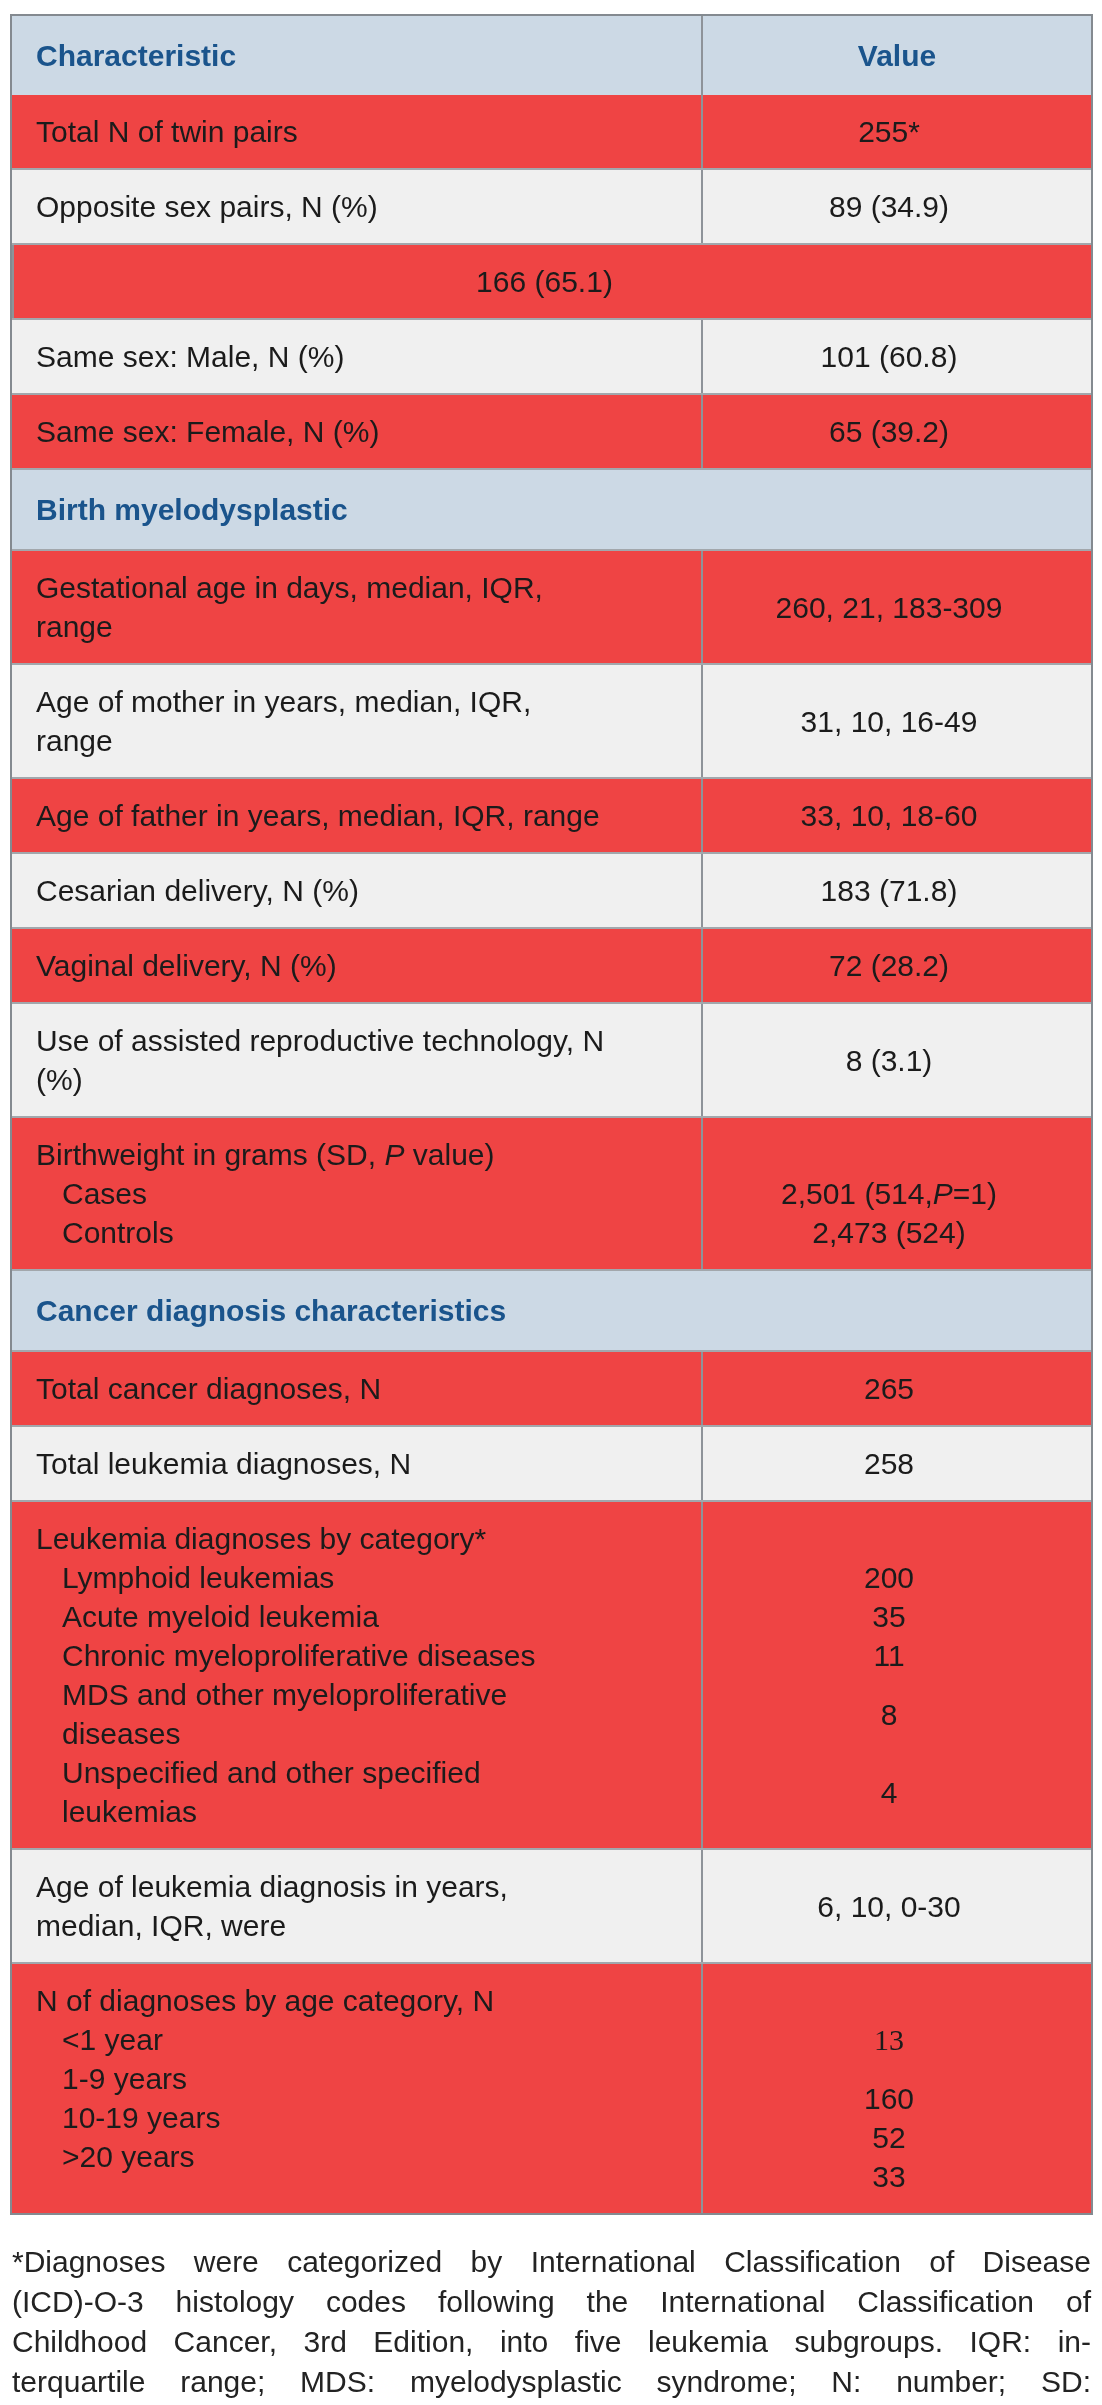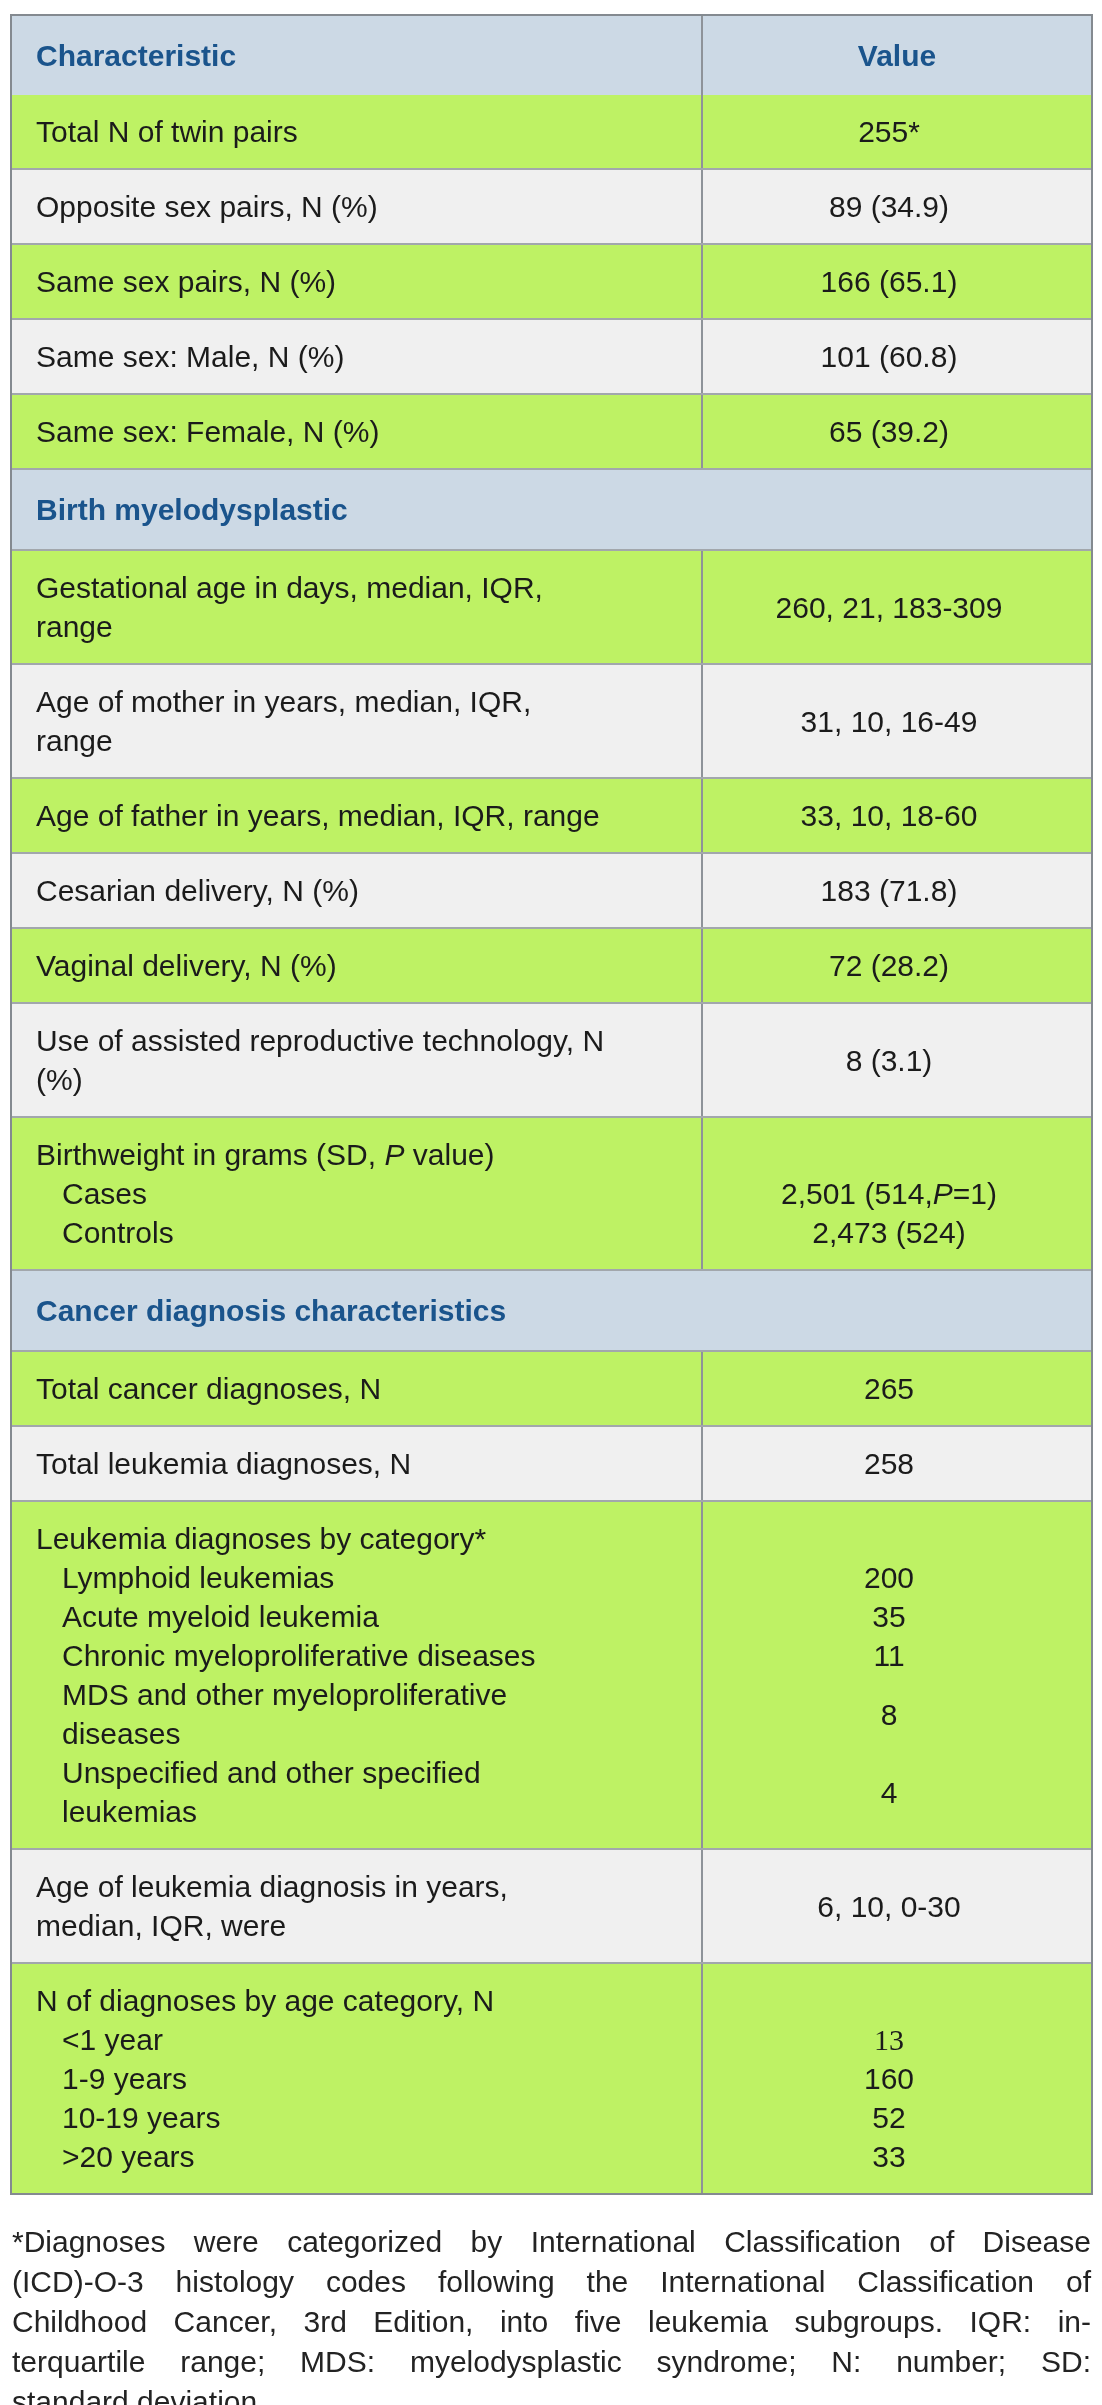--- a/index.html
+++ b/index.html
@@ -10,21 +10,21 @@
   *{box-sizing:border-box;}
   html,body{margin:0;padding:0;background:#ffffff;}
   body{
     width:1102px;
     font-family:"Liberation Sans", sans-serif;
     color:var(--body-text);
     font-size:30px;
   }
   .wrap{padding:14px 9px 26px 10px;}
   .table{border:2px solid var(--outer);}
-  .trow{display:flex;border-top:2px solid var(--border);background:#bef264;}
+  .trow{display:flex;border-top:2px solid var(--border);background:#ef4444;}
   .trow:first-child{border-top:none;}
   .trow.alt{background:var(--alt);}
   .trow.head,.trow.section{
     background:var(--band-bg);
     color:var(--band-text);
     font-weight:bold;
   }
   .trow.section{border-top:2px solid var(--border);}
   .cell{padding:17px 24px;}
   .lab{flex:0 0 689px;}
@@ -67,23 +67,20 @@
         </div>
         <div class="trow alt">
           <div class="cell lab">
             <div class="ln">Opposite sex pairs, N (%)</div>
           </div>
           <div class="cell val vstack">
             <div class="vblk" style="height: 39px;">89 (34.9)</div>
           </div>
         </div>
         <div class="trow">
-          <div class="cell lab">
-            <div class="ln">Same sex pairs, N (%)</div>
-          </div>
           <div class="cell val vstack">
             <div class="vblk" style="height: 39px;">166 (65.1)</div>
           </div>
         </div>
         <div class="trow alt">
           <div class="cell lab">
             <div class="ln">Same sex: Male, N (%)</div>
           </div>
           <div class="cell val vstack">
             <div class="vblk" style="height: 39px;">101 (60.8)</div>
@@ -215,21 +212,21 @@
           <div class="cell lab">
             <div class="ln">N of diagnoses by age category, N</div>
             <div class="ln ind">&lt;1 year</div>
             <div class="ln ind">1-9 years</div>
             <div class="ln ind">10-19 years</div>
             <div class="ln ind">&gt;20 years</div>
           </div>
           <div class="cell val vstack">
             <div class="vblk" style="height: 39px;"></div>
             <div class="vblk" style="height: 39px; font-family: Liberation Serif, serif;">13</div>
-            <div class="vblk" style="height: 39px;">160</div>
+            <div class="vblk" style="height: 39px; margin-top: 20px;">160</div>
             <div class="vblk" style="height: 39px;">52</div>
             <div class="vblk" style="height: 39px;">33</div>
           </div>
         </div>
       </div>
   </div>
 
   <div class="footnote">
       <div class="fl">*Diagnoses were categorized by International Classification of Disease</div>
       <div class="fl">(ICD)-O-3 histology codes following the International Classification of</div>

